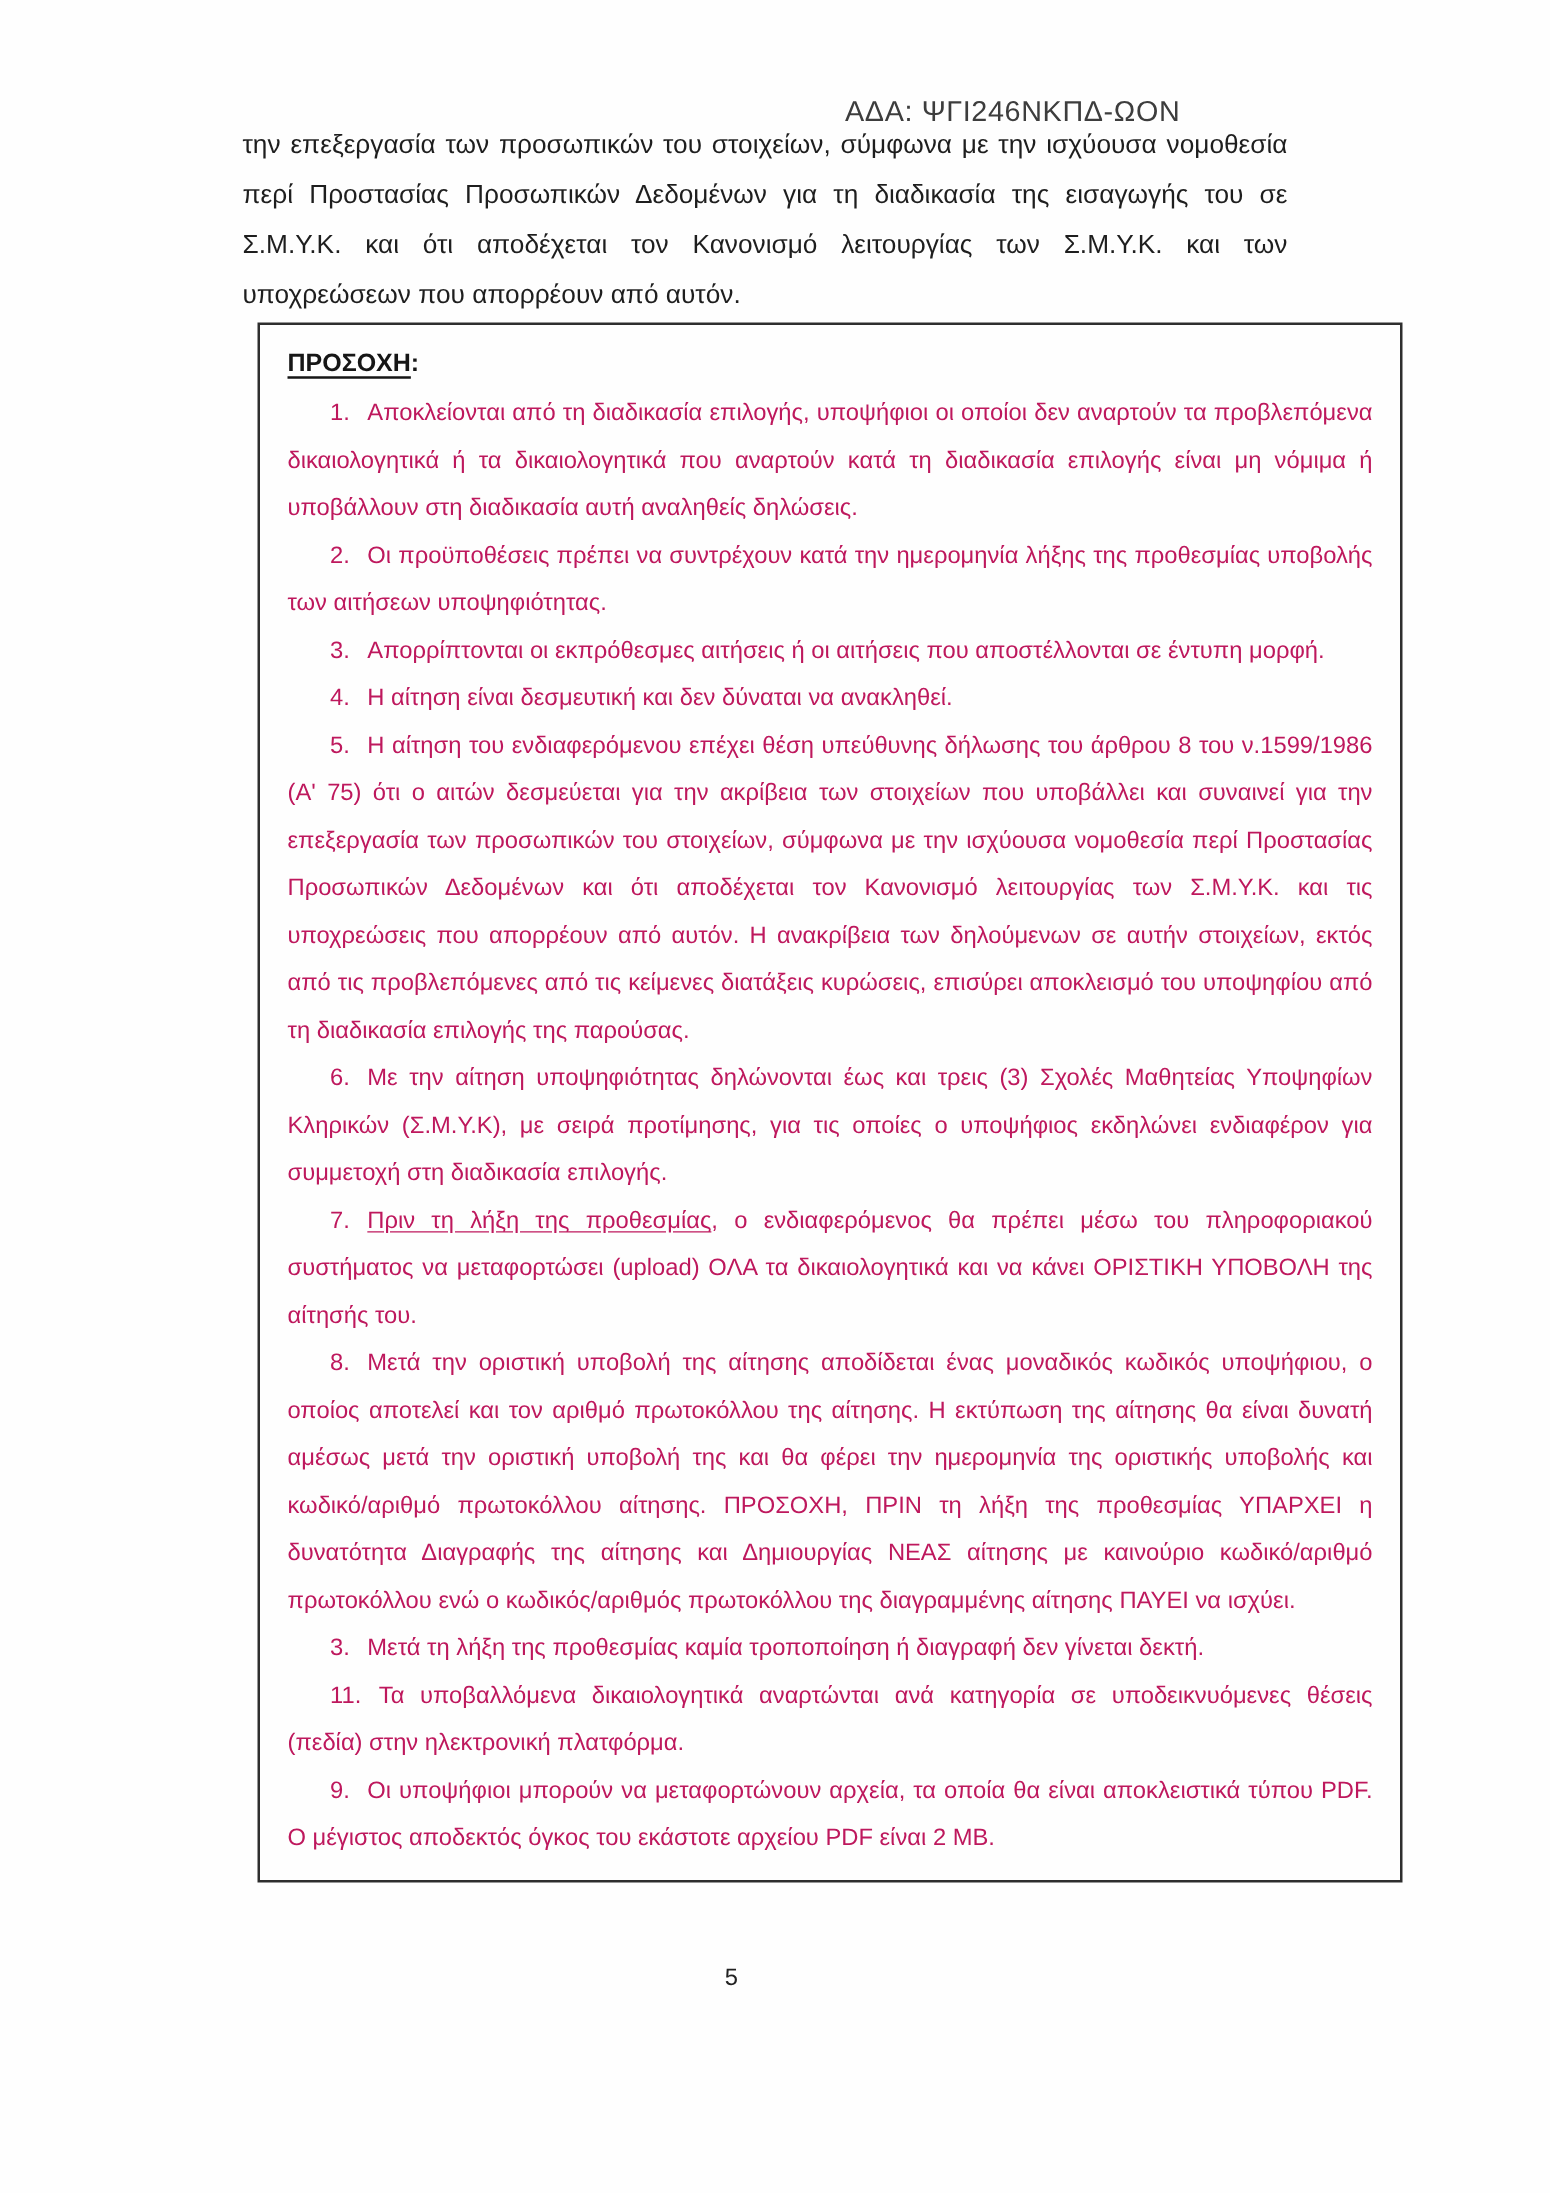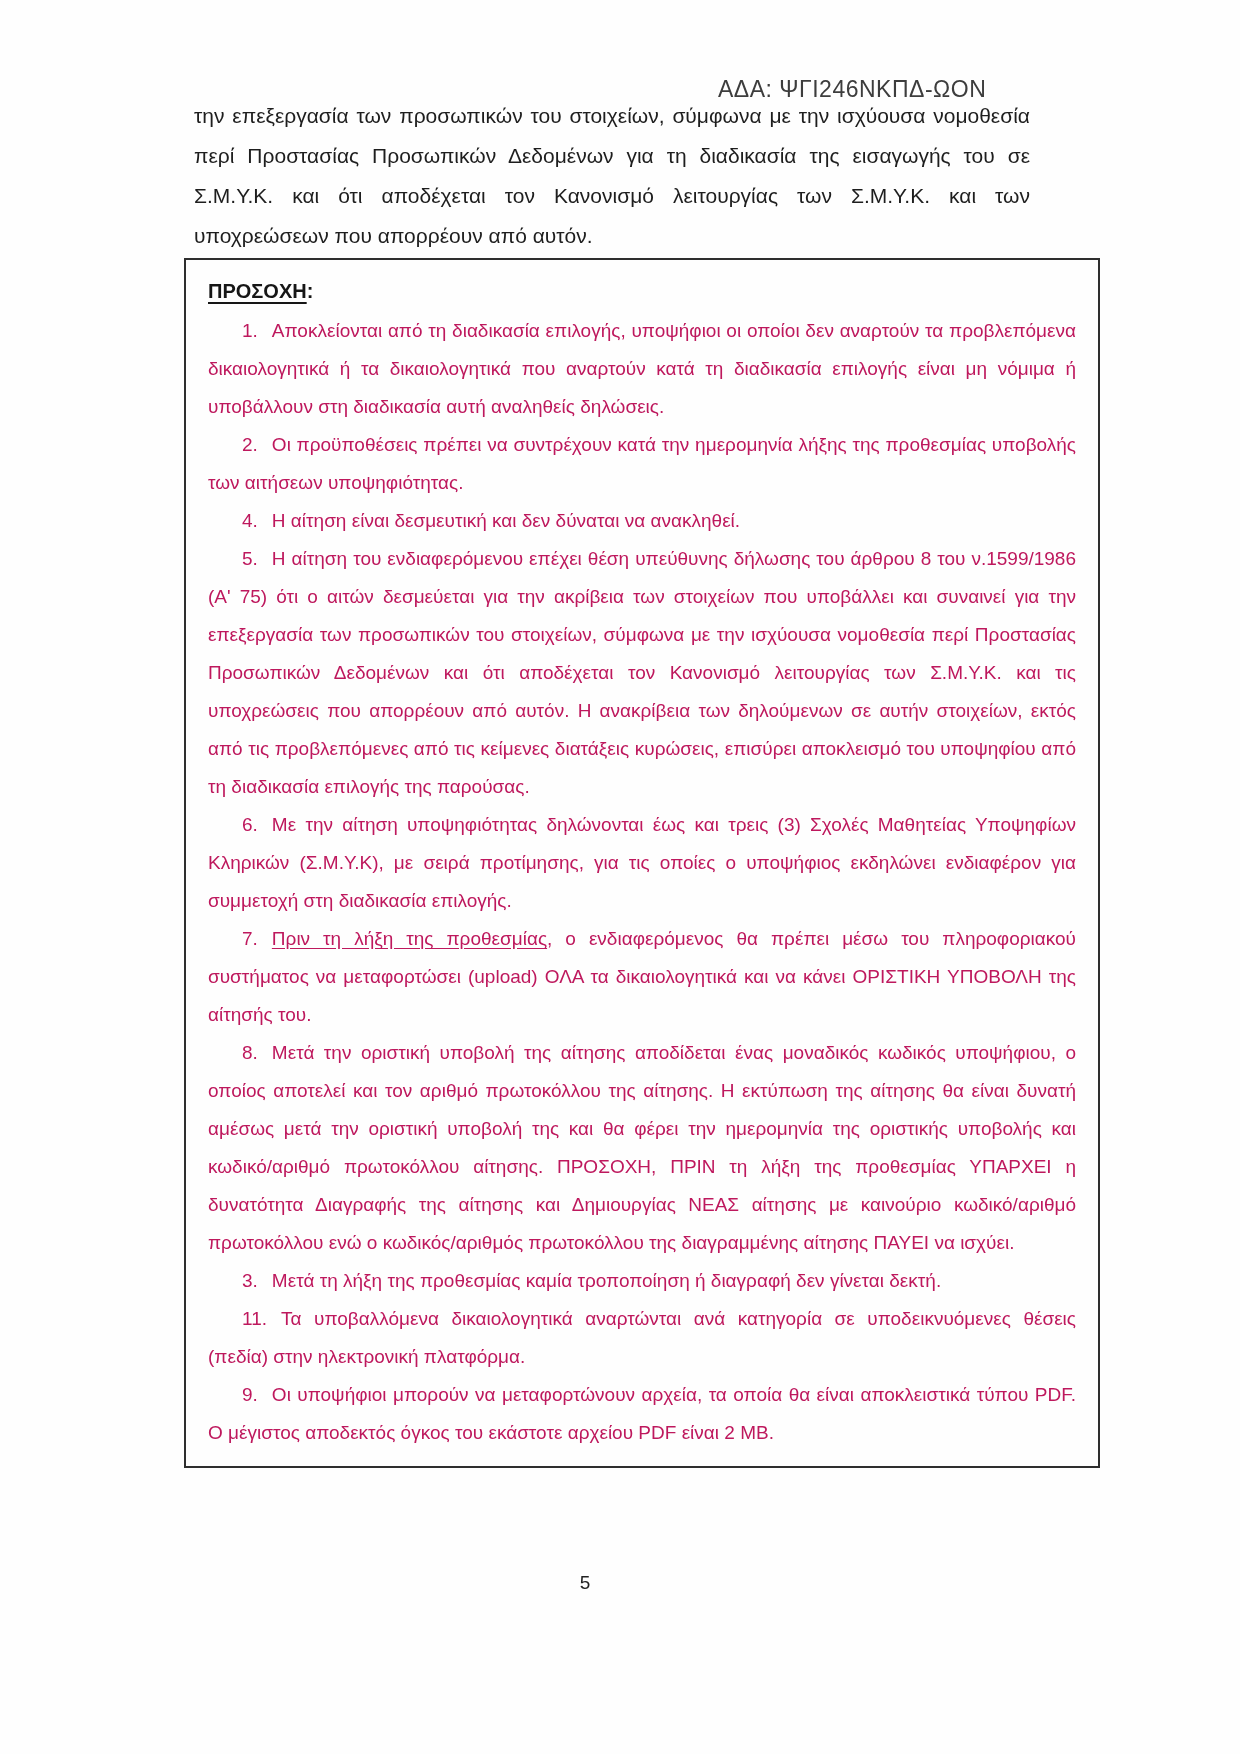--- a/index.html
+++ b/index.html
@@ -10,38 +10,38 @@
     color:#1c1c1c;
     position:relative;
     overflow:hidden;
   }
   .sheet{
     position:absolute;inset:0;
     background:#fefefe;
   }
   .ada{
     position:absolute;
-    top:76px;left:718px;width:270px;
+    top:76px;left:676px;width:270px;
     font-size:23px;
     color:#3d3d3d;
     letter-spacing:.5px;
     white-space:nowrap;
   }
   .intro{
     position:absolute;
     top:96px;left:167px;width:836px;
     font-size:21px;
     line-height:40px;
     text-align:justify;
     color:#1e1e1e;
     margin-left:27px;
   }
   .notice-box{
     position:absolute;
-    top:258px;left:184px;width:916px;
+    top:258px;left:206px;width:916px;
     box-sizing:border-box;
     border:2px solid #2e2e2e;
     padding:10px 22px 14px 22px;
     background:transparent;
   }
   .notice-heading{
     font-size:20px;
     font-weight:bold;
     line-height:42px;
     color:#161616;
@@ -82,20 +82,21 @@
 
   <div class="intro">την επεξεργασία των προσωπικών του στοιχείων, σύμφωνα με την ισχύουσα νομοθεσία περί Προστασίας Προσωπικών Δεδομένων για τη διαδικασία της εισαγωγής του σε Σ.Μ.Υ.Κ. και ότι αποδέχεται τον Κανονισμό λειτουργίας των Σ.Μ.Υ.Κ. και των υποχρεώσεων που απορρέουν από αυτόν.</div>
 
   <div class="notice-box">
     <div class="notice-heading">
       <span class="hw">ΠΡΟΣΟΧΗ</span><span>:</span>
     </div>
     <div class="notice-list">
         <p class="item"><span class="num">1.</span>Αποκλείονται από τη διαδικασία επιλογής, υποψήφιοι οι οποίοι δεν αναρτούν τα προβλεπόμενα δικαιολογητικά ή τα δικαιολογητικά που αναρτούν κατά τη διαδικασία επιλογής είναι μη νόμιμα ή υποβάλλουν στη διαδικασία αυτή αναληθείς δηλώσεις.</p>
         <p class="item"><span class="num">2.</span>Οι προϋποθέσεις πρέπει να συντρέχουν κατά την ημερομηνία λήξης της προθεσμίας υποβολής των αιτήσεων υποψηφιότητας.</p>
+        <p class="item"><span class="num">3.</span>Απορρίπτονται οι εκπρόθεσμες αιτήσεις ή οι αιτήσεις που αποστέλλονται σε έντυπη μορφή.</p>
         <p class="item"><span class="num">4.</span>Η αίτηση είναι δεσμευτική και δεν δύναται να ανακληθεί.</p>
         <p class="item"><span class="num">5.</span>Η αίτηση του ενδιαφερόμενου επέχει θέση υπεύθυνης δήλωσης του άρθρου 8 του ν.1599/1986 (Α' 75) ότι ο αιτών δεσμεύεται για την ακρίβεια των στοιχείων που υποβάλλει και συναινεί για την επεξεργασία των προσωπικών του στοιχείων, σύμφωνα με την ισχύουσα νομοθεσία περί Προστασίας Προσωπικών Δεδομένων και ότι αποδέχεται τον Κανονισμό λειτουργίας των Σ.Μ.Υ.Κ. και τις υποχρεώσεις που απορρέουν από αυτόν. Η ανακρίβεια των δηλούμενων σε αυτήν στοιχείων, εκτός από τις προβλεπόμενες από τις κείμενες διατάξεις κυρώσεις, επισύρει αποκλεισμό του υποψηφίου από τη διαδικασία επιλογής της παρούσας.</p>
         <p class="item"><span class="num">6.</span>Με την αίτηση υποψηφιότητας δηλώνονται έως και τρεις (3) Σχολές Μαθητείας Υποψηφίων Κληρικών (Σ.Μ.Υ.Κ), με σειρά προτίμησης, για τις οποίες ο υποψήφιος εκδηλώνει ενδιαφέρον για συμμετοχή στη διαδικασία επιλογής.</p>
         <p class="item"><span class="num">7.</span><span class="ul">Πριν τη λήξη της προθεσμίας</span>, ο ενδιαφερόμενος θα πρέπει μέσω του πληροφοριακού συστήματος να μεταφορτώσει (upload) ΟΛΑ τα δικαιολογητικά και να κάνει ΟΡΙΣΤΙΚΗ ΥΠΟΒΟΛΗ της αίτησής του.</p>
         <p class="item"><span class="num">8.</span>Μετά την οριστική υποβολή της αίτησης αποδίδεται ένας μοναδικός κωδικός υποψήφιου, ο οποίος αποτελεί και τον αριθμό πρωτοκόλλου της αίτησης. Η εκτύπωση της αίτησης θα είναι δυνατή αμέσως μετά την οριστική υποβολή της και θα φέρει την ημερομηνία της οριστικής υποβολής και κωδικό/αριθμό πρωτοκόλλου αίτησης. ΠΡΟΣΟΧΗ, ΠΡΙΝ τη λήξη της προθεσμίας ΥΠΑΡΧΕΙ η δυνατότητα Διαγραφής της αίτησης και Δημιουργίας ΝΕΑΣ αίτησης με καινούριο κωδικό/αριθμό πρωτοκόλλου ενώ ο κωδικός/αριθμός πρωτοκόλλου της διαγραμμένης αίτησης ΠΑΥΕΙ να ισχύει.</p>
         <p class="item"><span class="num">3.</span>Μετά τη λήξη της προθεσμίας καμία τροποποίηση ή διαγραφή δεν γίνεται δεκτή.</p>
         <p class="item"><span class="num">11.</span>Τα υποβαλλόμενα δικαιολογητικά αναρτώνται ανά κατηγορία σε υποδεικνυόμενες θέσεις (πεδία) στην ηλεκτρονική πλατφόρμα.</p>
         <p class="item"><span class="num">9.</span>Οι υποψήφιοι μπορούν να μεταφορτώνουν αρχεία, τα οποία θα είναι αποκλειστικά τύπου PDF. Ο μέγιστος αποδεκτός όγκος του εκάστοτε αρχείου PDF είναι 2 MB.</p>
       </div>
   </div>

